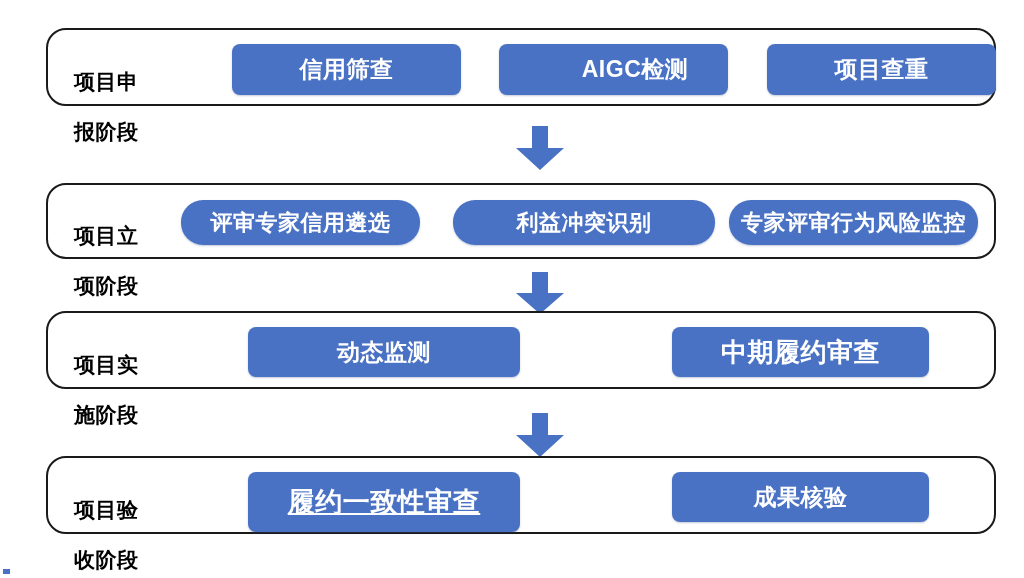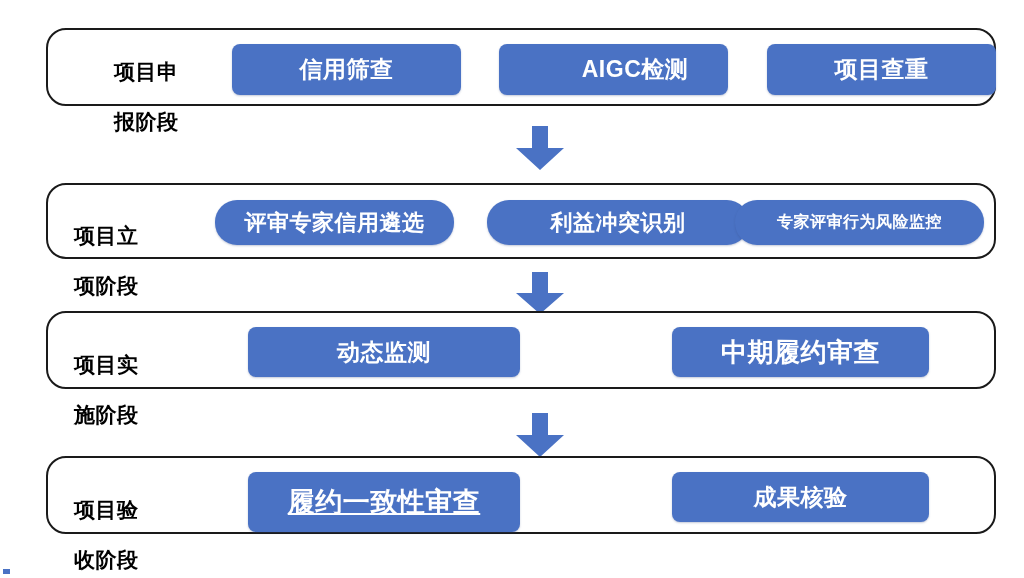--- a/index.html
+++ b/index.html
@@ -59,40 +59,40 @@
     font-weight: bold;
     display: flex;
     align-items: center;
     justify-content: center;
     text-align: center;
     box-shadow: 0 1px 2px rgba(60, 80, 130, 0.30);
     letter-spacing: 0.5px;
     font-family: "Liberation Sans", "DejaVu Sans", sans-serif;
   }
   .task-pill.r-small { border-radius: 8px; }
-  .task-pill.r-large { border-radius: 22px; margin-left: 34px; }
+  .task-pill.r-large { border-radius: 22px; }
 
   
   .down-arrow {
     position: absolute;
   }
 
   
   .corner-marker {
     position: absolute;
     background: #4A72C4;
   }
 </style>
 </head>
 <body>
 
 <div id="canvas">
 
   <div class="stage-row" style="left:46px; top:28px; width:950px; height:78px;">
-    <div class="stage-label" style="top:4px;margin-left:40px;">
+    <div class="stage-label" style="top:14px;">
       <span class="ln">项目申</span>
       <span class="ln">报阶段</span>
     </div>
 
     <div class="task-pill r-small" style="left:184px; top:14px; width:229px; height:51px; font-size:23px;">信用筛查</div>
 
     <div class="task-pill r-small" style="left:451px; top:14px; width:229px; height:51px; font-size:23px;padding-left:43px;">AIGC检测</div>
 
     <div class="task-pill r-small" style="left:719px; top:14px; width:229px; height:51px; font-size:23px;">项目查重</div>
   </div>
@@ -106,21 +106,21 @@
   <div class="stage-row" style="left:46px; top:183px; width:950px; height:76px;">
     <div class="stage-label" style="top:13px;">
       <span class="ln">项目立</span>
       <span class="ln">项阶段</span>
     </div>
 
     <div class="task-pill r-large" style="left:133px; top:15px; width:239px; height:45px; font-size:22px;">评审专家信用遴选</div>
 
     <div class="task-pill r-large" style="left:405px; top:15px; width:262px; height:45px; font-size:22px;">利益冲突识别</div>
 
-    <div class="task-pill r-large" style="left:653px; top:15px; width:249px; height:45px; font-size:16px;">专家评审行为风险监控</div>
+    <div class="task-pill r-large" style="left:681px; top:15px; width:249px; height:45px; font-size:22px;">专家评审行为风险监控</div>
   </div>
 
   <div class="down-arrow" style="left:516px; top:272px; width:48px; height:42px;">
     <svg width="48" height="42" viewBox="0 0 48 42">
       <polygon points="16,0 32,0 32,21 48,21 24,42 0,21 16,21" fill="#4A72C4"></polygon>
     </svg>
   </div>
 
   <div class="stage-row" style="left:46px; top:311px; width:950px; height:78px;">
     <div class="stage-label" style="top:14px;">

